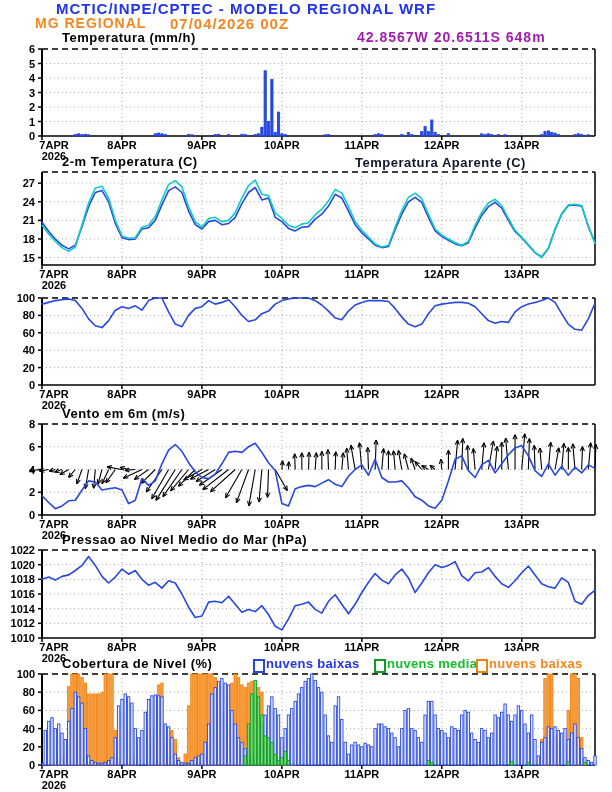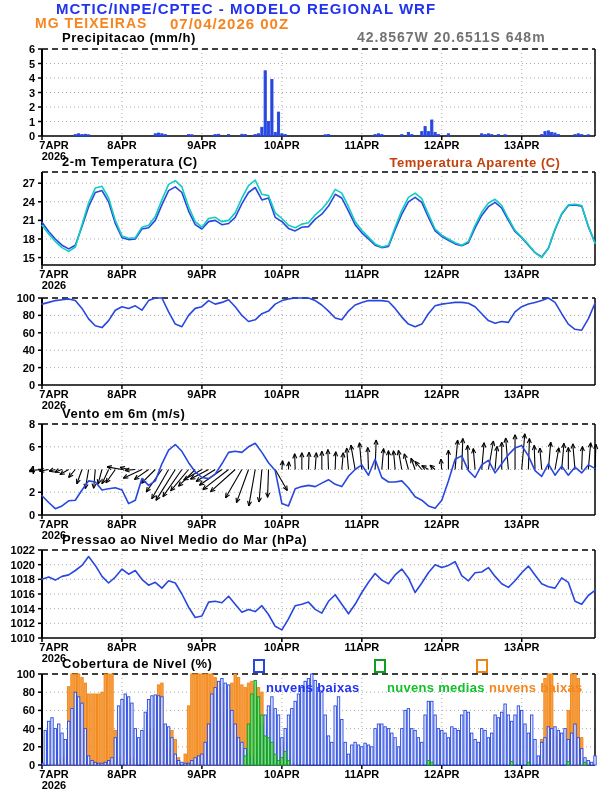--- a/index.html
+++ b/index.html
@@ -3,24 +3,24 @@
 <meta charset="utf-8">
 <style>
   html,body{margin:0;padding:0;background:#fff;}
   #stage{position:relative;width:612px;height:792px;background:#fff;overflow:hidden;
          font-family:"Liberation Sans",sans-serif;}
   .t{position:absolute;font-weight:bold;white-space:nowrap;line-height:1.1;}
   .hdr-title{top:1px;left:0;width:492px;text-align:center;font-size:15px;letter-spacing:1px;color:#2233ee;}
   .hdr-station{top:16px;left:35px;font-size:14px;letter-spacing:1px;color:#f5861f;}
   .hdr-run{top:16px;left:170px;font-size:15px;letter-spacing:1px;color:#f5861f;}
   .ptitle{font-size:13px;letter-spacing:.5px;color:#000;}
-  .annot{top:30px;left:357px;font-size:14px;letter-spacing:1px;color:#737373;}
-  .tlegend{top:156px;left:355px;width:240px;text-align:center;font-size:13px;letter-spacing:.5px;color:#c2410c;}
+  .annot{top:30px;left:357px;font-size:14px;letter-spacing:1px;color:#a21caf;}
+  .tlegend{top:156px;left:355px;width:240px;text-align:left;font-size:13px;letter-spacing:.5px;color:#0f172a;}
   .lgsq{position:absolute;width:8px;height:10px;background:#fff;border:2px solid #000;}
-  .lgtx{font-size:13px;letter-spacing:.3px;margin-top:24px;}
+  .lgtx{font-size:13px;letter-spacing:.3px;}
   #plot{position:absolute;left:0;top:0;}
   svg text{font-family:"Liberation Sans",sans-serif;font-weight:bold;}
 </style>
 </head>
 <body>
 
 <div id="stage">
   <svg id="plot" width="612" height="792">
       <g>
         <line x1="42" y1="136" x2="42" y2="140" stroke="#000" stroke-width="1.5"></line>
@@ -860,24 +860,24 @@
         <rect x="427.2" y="760.5" width="2.4" height="4.5" fill="#7fdd7f" stroke="#0ca020" stroke-width="0.9"></rect>
         <rect x="430.6" y="762.3" width="2.4" height="2.7" fill="#7fdd7f" stroke="#0ca020" stroke-width="0.9"></rect>
         <rect x="510.5" y="761.4" width="2.4" height="3.6" fill="#7fdd7f" stroke="#0ca020" stroke-width="0.9"></rect>
         <rect x="527.2" y="762.3" width="2.4" height="2.7" fill="#7fdd7f" stroke="#0ca020" stroke-width="0.9"></rect>
         <rect x="567.1" y="761.4" width="2.4" height="3.6" fill="#7fdd7f" stroke="#0ca020" stroke-width="0.9"></rect>
         <rect x="583.8" y="762.3" width="2.4" height="2.7" fill="#7fdd7f" stroke="#0ca020" stroke-width="0.9"></rect>
       </g>
     </svg>
 
   <div class="t hdr-title">MCTIC/INPE/CPTEC - MODELO REGIONAL WRF</div>
-  <div class="t hdr-station">MG TEIXEIRAS</div>
+  <div class="t hdr-station">MG REGIONAL</div>
   <div class="t hdr-run">07/04/2026 00Z</div>
 
-  <div class="t ptitle" style="left:62px;top:31px;">Precipitacao (mm/h)</div>
+  <div class="t ptitle" style="left:62px;top:31px;">Temperatura (mm/h)</div>
   <div class="t annot">42.8567W 20.6511S 648m</div>
 
   <div class="t ptitle" style="left:62px;top:155px;">2-m Temperatura (C)</div>
   <div class="t tlegend">Temperatura Aparente (C)</div>
 
   <div class="t ptitle" style="left:62px;top:407px;">Vento em 6m (m/s)</div>
   <div class="t ptitle" style="left:62px;top:533px;">Pressao ao Nivel Medio do Mar (hPa)</div>
   <div class="t ptitle" style="left:62px;top:657px;">Cobertura de Nivel (%)</div>
 
   <span class="lgsq" style="left:253px;top:659px;border-color:#2747e0;"></span>

